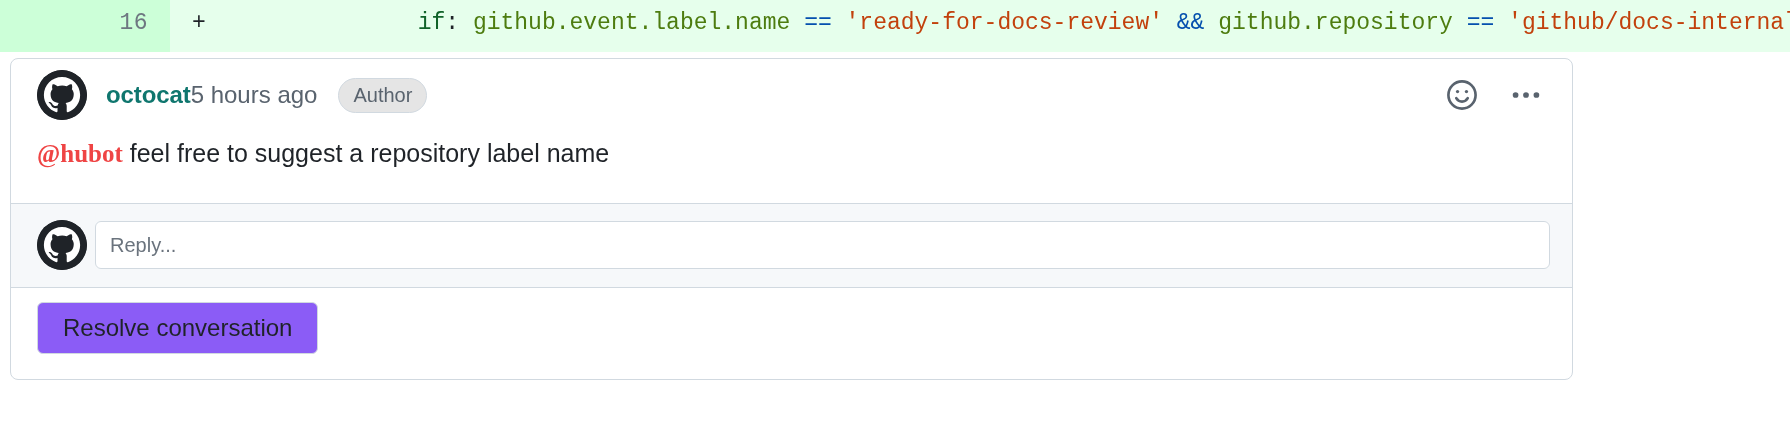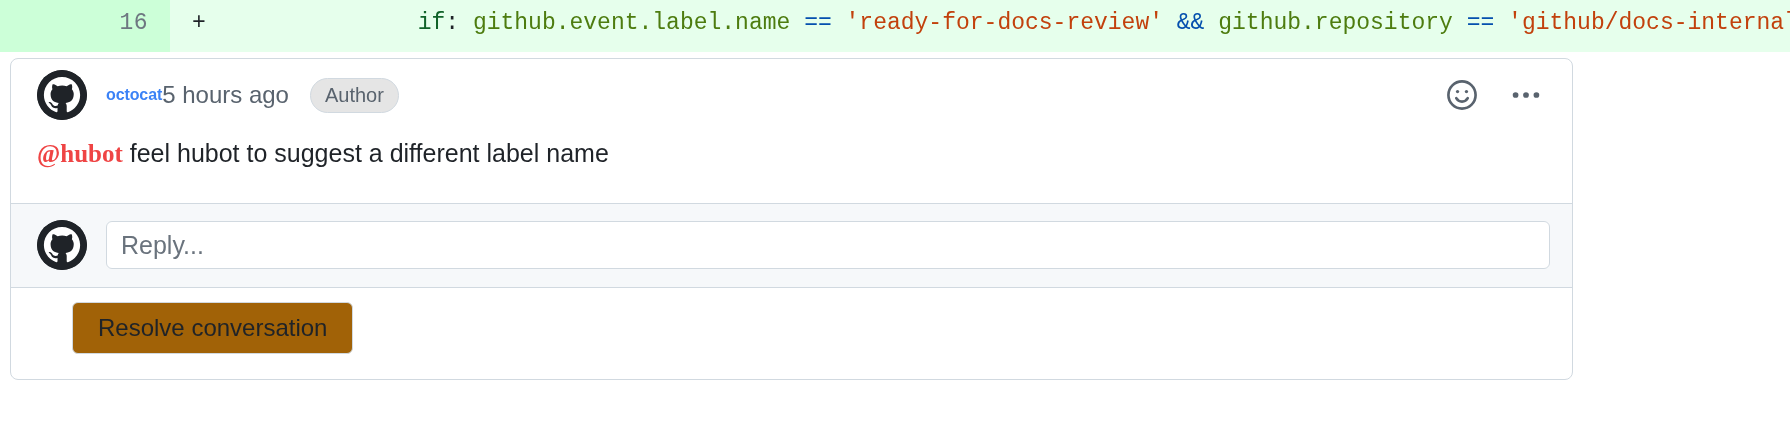--- a/index.html
+++ b/index.html
@@ -92,23 +92,23 @@
     height: 50px;
     border-radius: 50%;
     background: #1f2328;
     display: block;
     overflow: hidden;
   }
   .avatar svg { display: block; width: 50px; height: 50px; }
 
   .author-name {
     margin-left: 19px;
-    font-size: 16px;
+    font-size: 24px;
     font-weight: bold;
-    color: #3b82f6;
+    color: #0f766e;
     letter-spacing: -0.1px;
   }
   .timestamp {
     font-size: 24px;
     color: #59636e;
   }
   .author-badge {
     margin-left: 21px;
     border: 1px solid #d1d9e0;
     border-radius: 2em;
@@ -164,57 +164,56 @@
     flex: 0 0 auto;
     width: 50px;
     height: 50px;
     border-radius: 50%;
     background: #1f2328;
     overflow: hidden;
   }
   .reply-avatar svg { display: block; width: 50px; height: 50px; }
 
   .reply-input {
-    margin-left: 19px;
+    margin-left: 8px;
     flex: 1 1 auto;
     height: 48px;
     background: #ffffff;
     border: 1px solid #d1d9e0;
     border-radius: 6px;
     padding: 0 14px;
     font-family: "Liberation Sans", sans-serif;
-    font-size: 25px;
+    font-size: 20px;
     color: #1f2328;
     outline: none;
   }
   .reply-input::placeholder { color: #6a737d; opacity: 1; }
 
   
   .thread-footer {
     height: 82px;
     display: flex;
     align-items: center;
     padding: 0 26px;
     background: #ffffff;
     border-top: 1px solid #d1d9e0;
   }
   .resolve-btn {
     height: 52px;
     padding: 0 25px;
-    background: #a16207;
+    background: #8b5cf6;
     border: 1px solid #d1d9e0;
     border-radius: 6px;
     font-family: "Liberation Sans", sans-serif;
     font-size: 24px;
     font-weight: normal;
     color: #1f2328;
     line-height: 1;
     cursor: pointer;
     white-space: nowrap;
-    margin-left: 35px;
   }
 </style>
 </head>
 <body>
 
 <div id="root">
 
   <div class="diff-row">
     <div class="diff-gutter">16</div>
     <div class="diff-marker">+</div>
@@ -251,21 +250,21 @@
             <svg width="34" height="34" viewBox="0 0 16 16" fill="currentColor">
               <circle cx="3.1" cy="8" r="1.35"></circle>
               <circle cx="8" cy="8" r="1.35"></circle>
               <circle cx="12.9" cy="8" r="1.35"></circle>
             </svg>
           </span>
         </span>
       </div>
 
       <div class="comment-body">
-        <span class="mention">@hubot</span><span> feel hubot to suggest a different label name</span>
+        <span class="mention">@hubot</span><span> feel free to suggest a repository label name</span>
       </div>
     </div>
 
     <div class="reply-row">
       <span class="reply-avatar">
         <svg viewBox="0 0 16 16" aria-hidden="true">
           <rect width="16" height="16" rx="8" fill="#1f2328"></rect>
           <path fill="#ffffff" d="M8 2.2c-3.2 0-5.8 2.6-5.8 5.8 0 2.57 1.66 4.74 3.97 5.51.29.05.4-.13.4-.28l-.01-1.09c-1.61.35-1.95-.68-1.95-.68-.27-.68-.65-.86-.65-.86-.53-.36.04-.35.04-.35.59.04.9.6.9.6.52.9 1.37.64 1.71.49.05-.38.2-.64.37-.79-1.29-.15-2.64-.64-2.64-2.86 0-.63.23-1.15.6-1.56-.06-.15-.26-.74.06-1.55 0 0 .49-.16 1.6.6.46-.13.96-.19 1.45-.19s.99.07 1.45.19c1.11-.75 1.6-.6 1.6-.6.32.81.12 1.4.06 1.55.37.41.6.93.6 1.56 0 2.23-1.36 2.71-2.65 2.85.21.18.4.54.4 1.08l-.01 1.6c0 .16.1.34.4.28A5.81 5.81 0 0 0 13.8 8c0-3.2-2.6-5.8-5.8-5.8Z"></path>
         </svg>
       </span>

